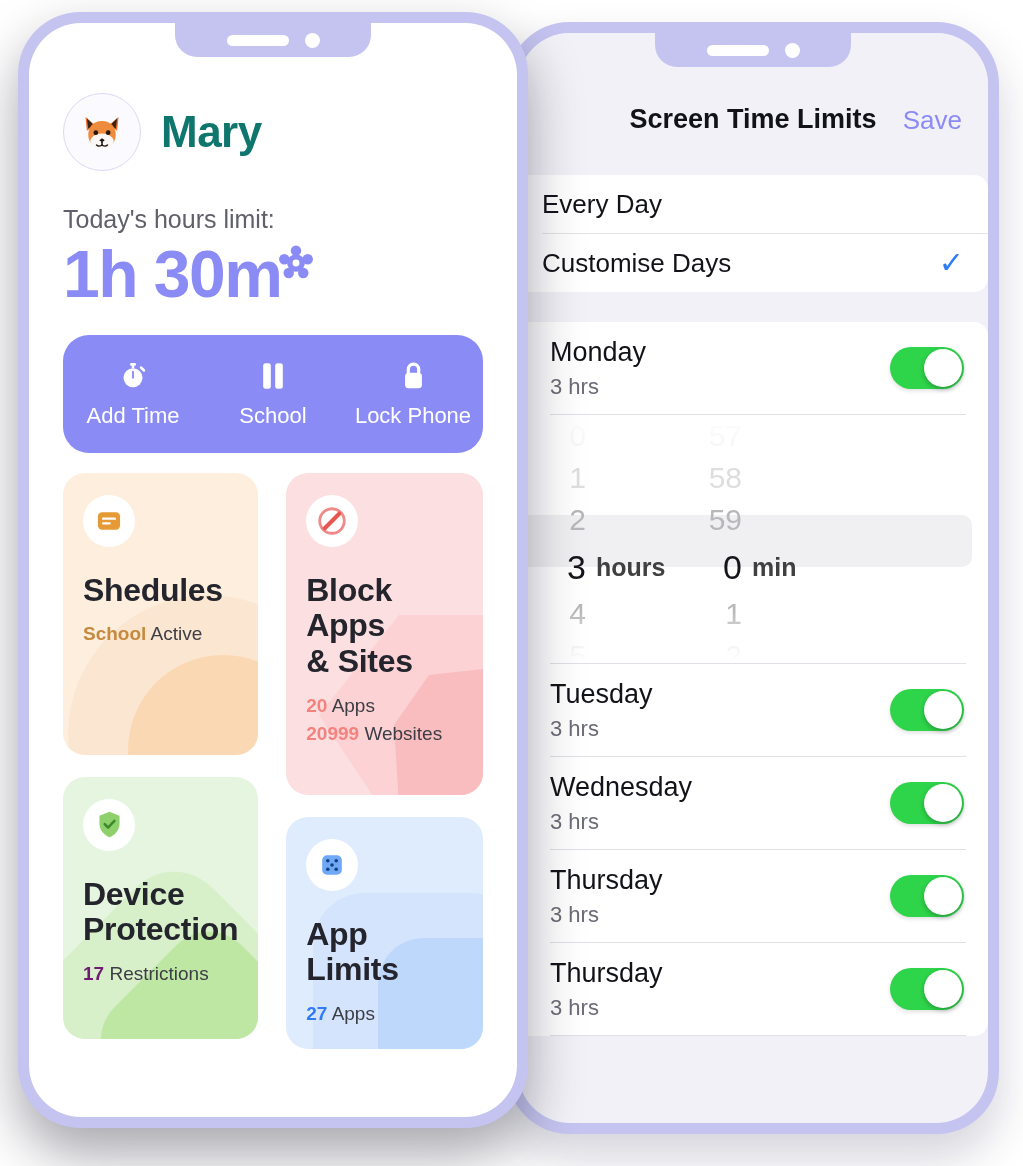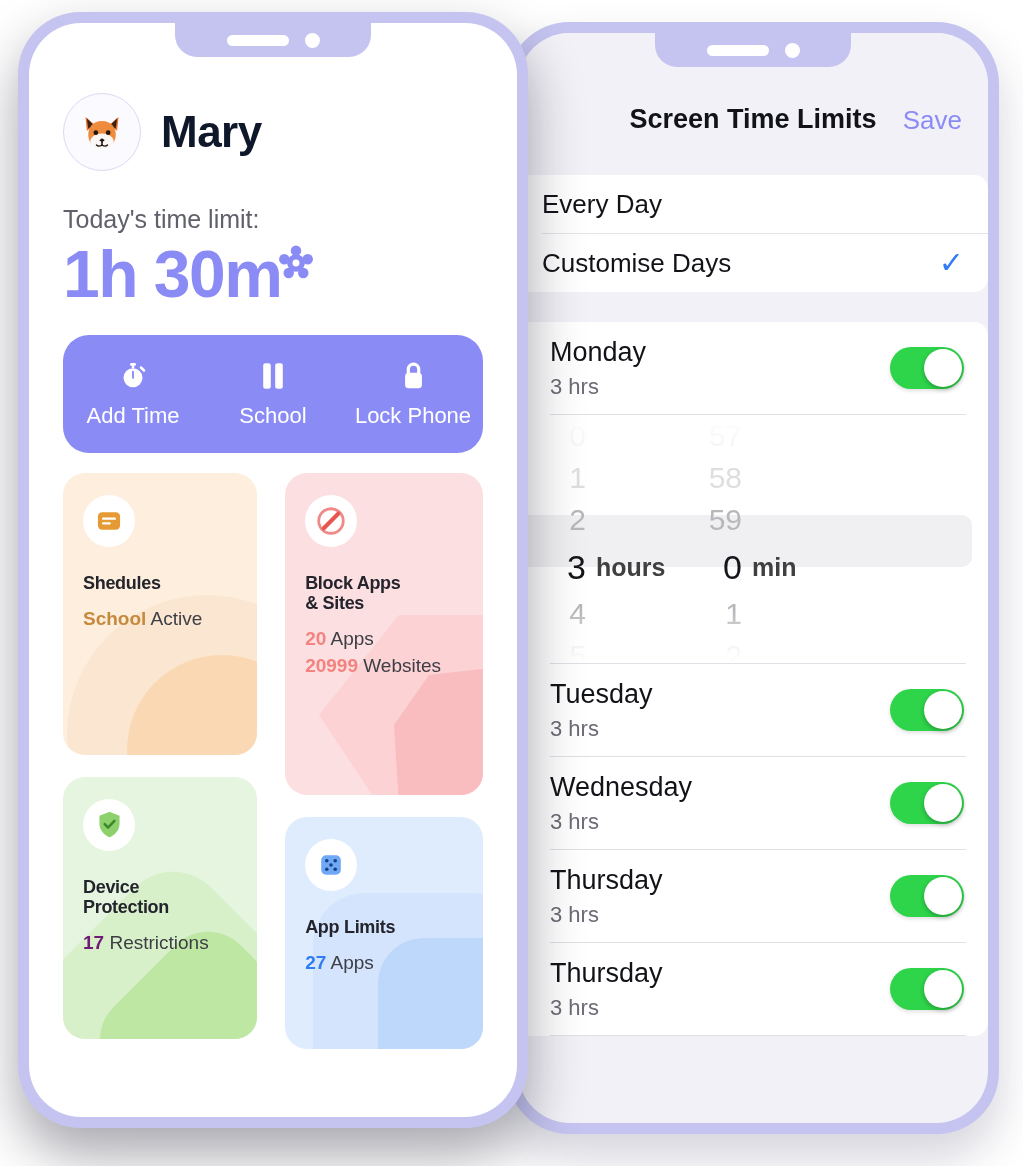--- a/index.html
+++ b/index.html
@@ -56,21 +56,21 @@
   
   .lp-body { padding: 44px 34px 0 34px; }
   .profile-row { display: flex; align-items: center; gap: 20px; margin-top: 26px; }
   .avatar {
     width: 78px; height: 78px; border-radius: 50%;
     background: #fbfaff;
     border: 1.5px solid #dcd9f5;
     display: flex; align-items: center; justify-content: center;
     font-size: 42px; line-height: 1;
   }
-  .child-name { font-size: 44px; font-weight: bold; color: #0f172a; letter-spacing: -0.5px; }
+  .child-name { font-size: 44px; font-weight: bold; color: #0f766e; letter-spacing: -0.5px; }
 
   .limit-label { margin-top: 34px; font-size: 25px; color: #5f6069; }
   .limit-row { display: flex; align-items: flex-start; margin-top: 4px; }
   .limit-value { font-size: 66px; font-weight: bold; color: #8b8bf5; letter-spacing: -1.5px; line-height: 1.1; }
   .gear { margin-top: 6px; margin-left: -4px; }
 
   .actions {
     margin-top: 24px;
     background: #8b8bf5;
     border-radius: 26px;
@@ -92,21 +92,21 @@
     overflow: hidden;
   }
   .card .deco { position: absolute; pointer-events: none; }
   .card-inner { position: relative; z-index: 2; }
   .card-icon {
     width: 52px; height: 52px; border-radius: 50%;
     background: #fff;
     display: flex; align-items: center; justify-content: center;
     margin-bottom: 26px;
   }
-  .card-title { font-size: 18px; font-weight: bold; color: #23242c; line-height: 1.12; letter-spacing: -0.3px; }
+  .card-title { font-size: 32px; font-weight: bold; color: #23242c; line-height: 1.12; letter-spacing: -0.3px; }
   .card-sub { margin-top: 12px; font-size: 19px; color: #3c3d45; line-height: 1.45; }
   .card-sub b { font-weight: bold; }
 
   .c-schedules { background: #fdeede; height: 282px; }
   .c-block     { background: #fcdfe0; height: 322px; }
   .c-device    { background: #e6f5e0; height: 262px; }
   .c-apps      { background: #dfecfd; height: 232px; }
 
   
   .rp-nav {
@@ -355,21 +355,21 @@
               <circle cx="41" cy="33" r="3.4" fill="#221710"></circle>
               <path d="M32 41 l4 3 -4 3 -4 -3 Z" fill="#221710"></path>
               <path d="M32 47 v4" stroke="#221710" stroke-width="2.2" stroke-linecap="round"></path>
               <path d="M32 51 q-5 3 -8 0" stroke="#221710" stroke-width="2" fill="none" stroke-linecap="round"></path>
               <path d="M32 51 q5 3 8 0" stroke="#221710" stroke-width="2" fill="none" stroke-linecap="round"></path>
             </svg>
           </div>
           <div class="child-name">Mary</div>
         </div>
 
-        <div class="limit-label">Today's time limit:</div>
+        <div class="limit-label">Today's hours limit:</div>
         <div class="limit-row">
           <div class="limit-value">1h 30m</div>
           <div class="gear">
             <svg width="38" height="38" viewBox="0 0 24 24">
               <g fill="#8b8bf5">
                 <circle cx="12" cy="4.2" r="3.3"></circle>
                 <circle cx="19.4" cy="9.6" r="3.3"></circle>
                 <circle cx="16.6" cy="18.3" r="3.3"></circle>
                 <circle cx="7.4" cy="18.3" r="3.3"></circle>
                 <circle cx="4.6" cy="9.6" r="3.3"></circle>

